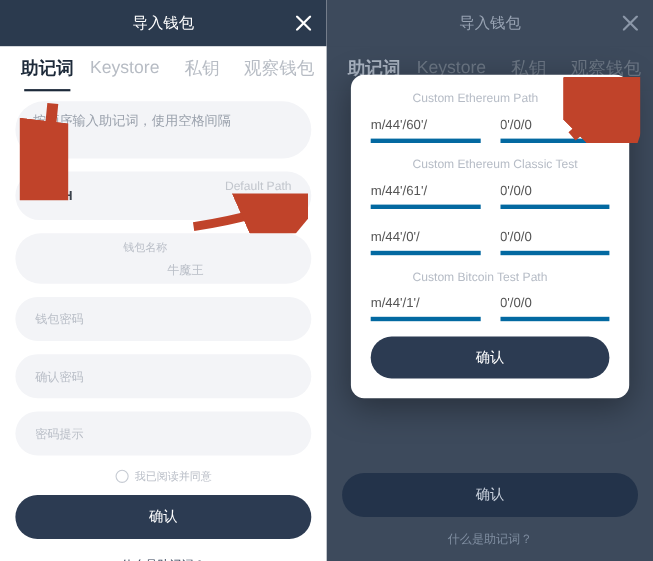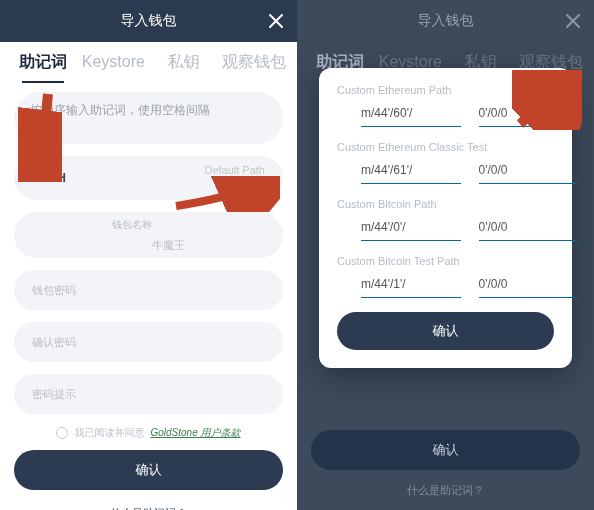--- a/index.html
+++ b/index.html
@@ -49,24 +49,24 @@
 
     .helper { text-align:center; font-size:11px; color:#2c3b52; margin-top:16px; }
 
     
     .arrow { position:absolute; pointer-events:none; }
     .arrow svg { display:block; }
 
     
     .backdrop { position:absolute; inset:0; display:flex; justify-content:center; }
     .modal { position:absolute; left:22px; right:22px; top:68px; background:#fff; border-radius:12px; padding:16px 18px 18px; box-shadow:0 8px 30px rgba(0,0,0,.35); }
-    .grp-lbl { font-size:11px; color:#b6bcc6; margin-bottom:6px; }
+    .grp-lbl { font-size:11px; color:#b6bcc6; margin-bottom:6px;margin-left:38px; }
     .pair { display:flex; gap:18px; margin-bottom:14px; }
     .cell { flex:1; }
-    .cell input { width:100%; border:none; border-bottom:1px solid #0369a1; font-size:12px; color:#555; padding:4px 0 6px; outline:none; background:transparent;margin-left:24px; }
+    .cell input { width:100%; border:none; border-bottom:4px solid #0369a1; font-size:12px; color:#555; padding:4px 0 6px; outline:none; background:transparent; }
     .modal-btn { margin-top:6px; height:38px; border-radius:20px; background:#2c3b52; color:#fff; display:flex; align-items:center; justify-content:center; font-size:13px; cursor:pointer; }
 
     .bg-btn { position:absolute; left:14px; right:14px; bottom:40px; height:40px; border-radius:22px; background:#23334a; color:#c8d0dc; display:flex; align-items:center; justify-content:center; font-size:13px; }
     .bg-help { position:absolute; left:0; right:0; bottom:12px; text-align:center; font-size:11px; color:#7f8da0; }
     .r-hdr-title { color:#97a2b2; }
 
     .chev { display:inline-flex; }
   </style>
 </head>
 <body>
@@ -115,21 +115,20 @@
     <div class="pill pill-single">
       <span>确认密码</span>
     </div>
     <div class="pill pill-single">
       <span>密码提示</span>
     </div>
 
     <div class="terms">
       <span class="ring"></span>
       <span>我已阅读并同意</span>
-      <span class="link">GoldStone 用户条款</span>
     </div>
   </div>
 
   <div class="bigbtn">确认</div>
   <div class="helper">什么是助记词？</div>
 
   <div class="arrow" style="left:18px; top:90px;">
     <svg width="44" height="92" viewBox="0 0 44 92">
         <defs>
           <marker id="ah1" markerWidth="12" markerHeight="12" refX="6" refY="6" orient="auto">
@@ -178,21 +177,20 @@
         <div class="cell"><input value="m/44'/60'/" style=""></div>
         <div class="cell"><input value="0'/0/0" style=""></div>
       </div>
 
       <div class="grp-lbl">Custom Ethereum Classic Test</div>
       <div class="pair">
         <div class="cell"><input value="m/44'/61'/" style=""></div>
         <div class="cell"><input value="0'/0/0" style=""></div>
       </div>
 
-      <div class="grp-lbl">Custom Bitcoin Path</div>
       <div class="pair">
         <div class="cell"><input value="m/44'/0'/" style=""></div>
         <div class="cell"><input value="0'/0/0" style=""></div>
       </div>
 
       <div class="grp-lbl">Custom Bitcoin Test Path</div>
       <div class="pair">
         <div class="cell"><input value="m/44'/1'/" style=""></div>
         <div class="cell"><input value="0'/0/0" style=""></div>
       </div>

